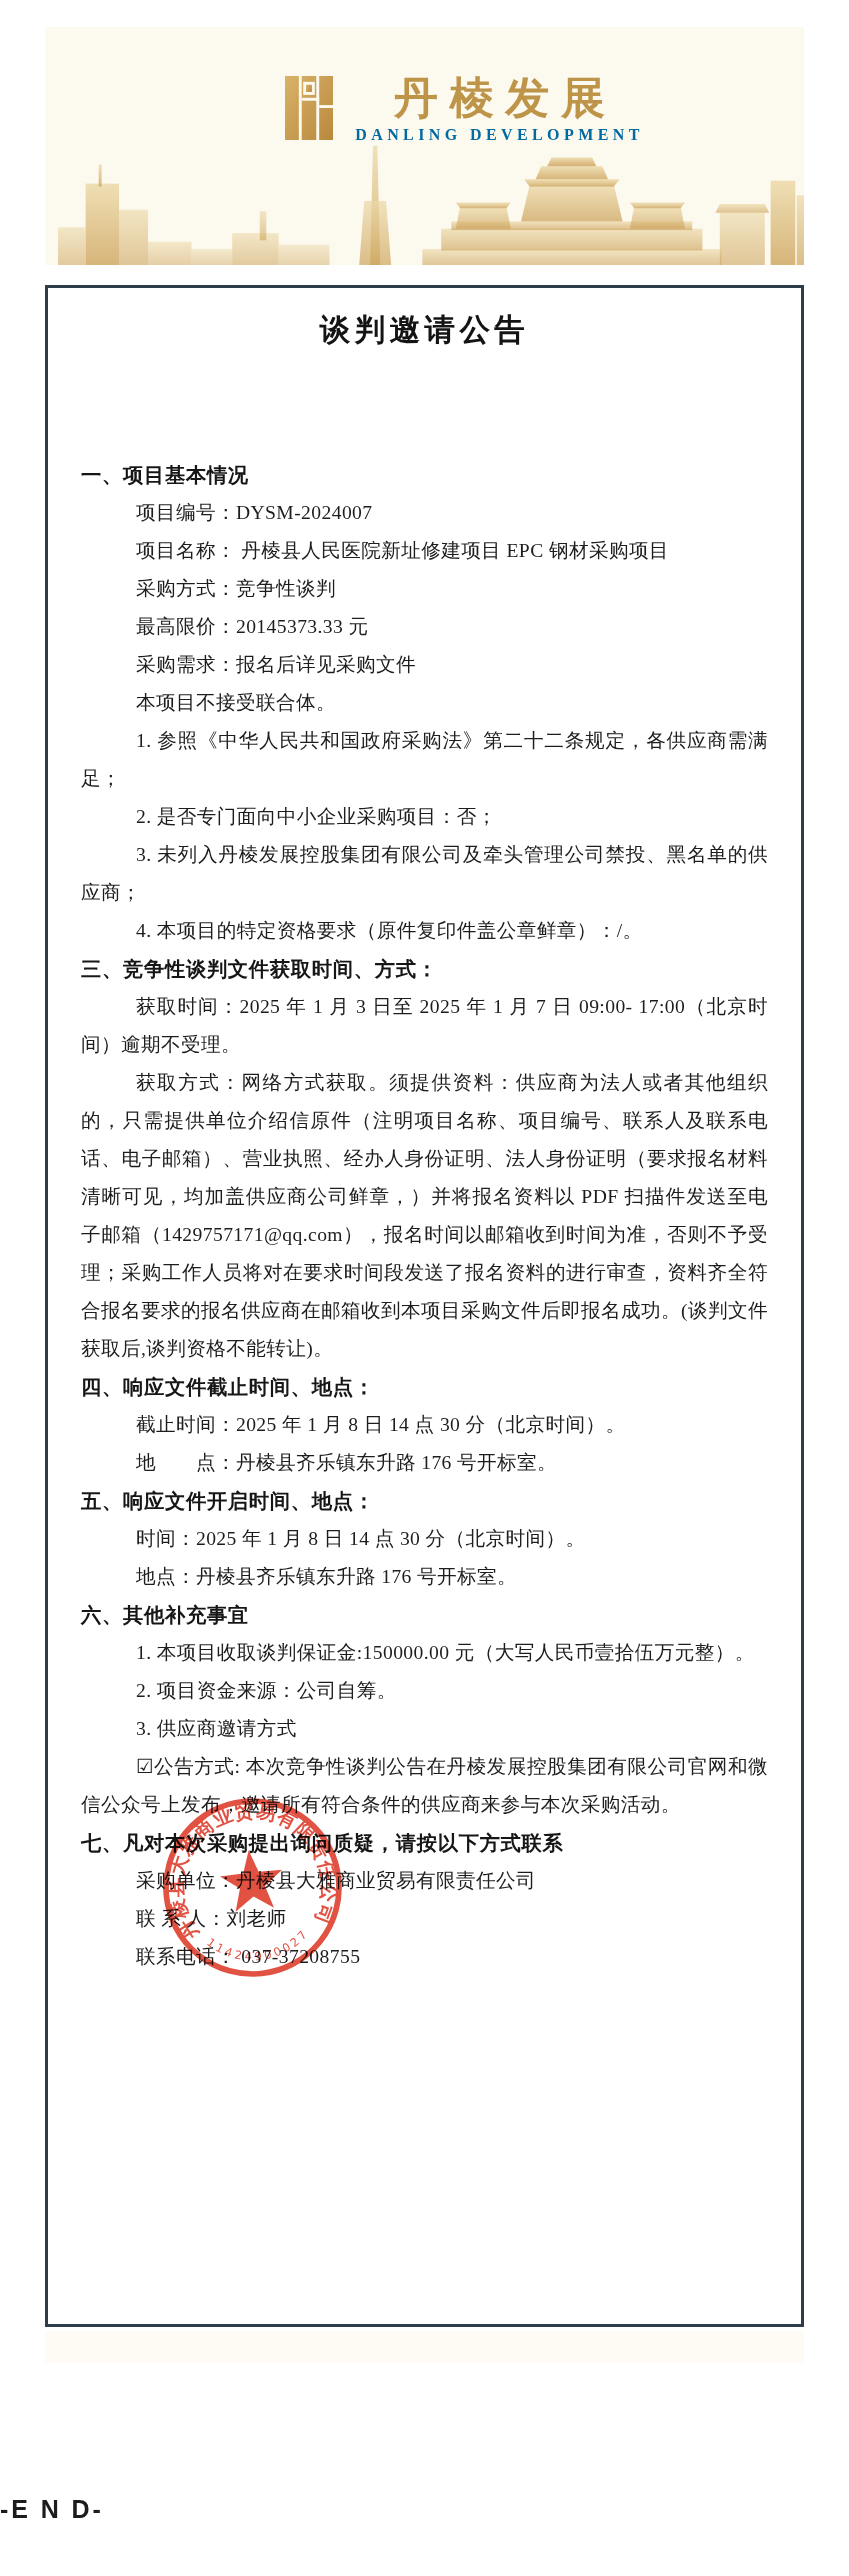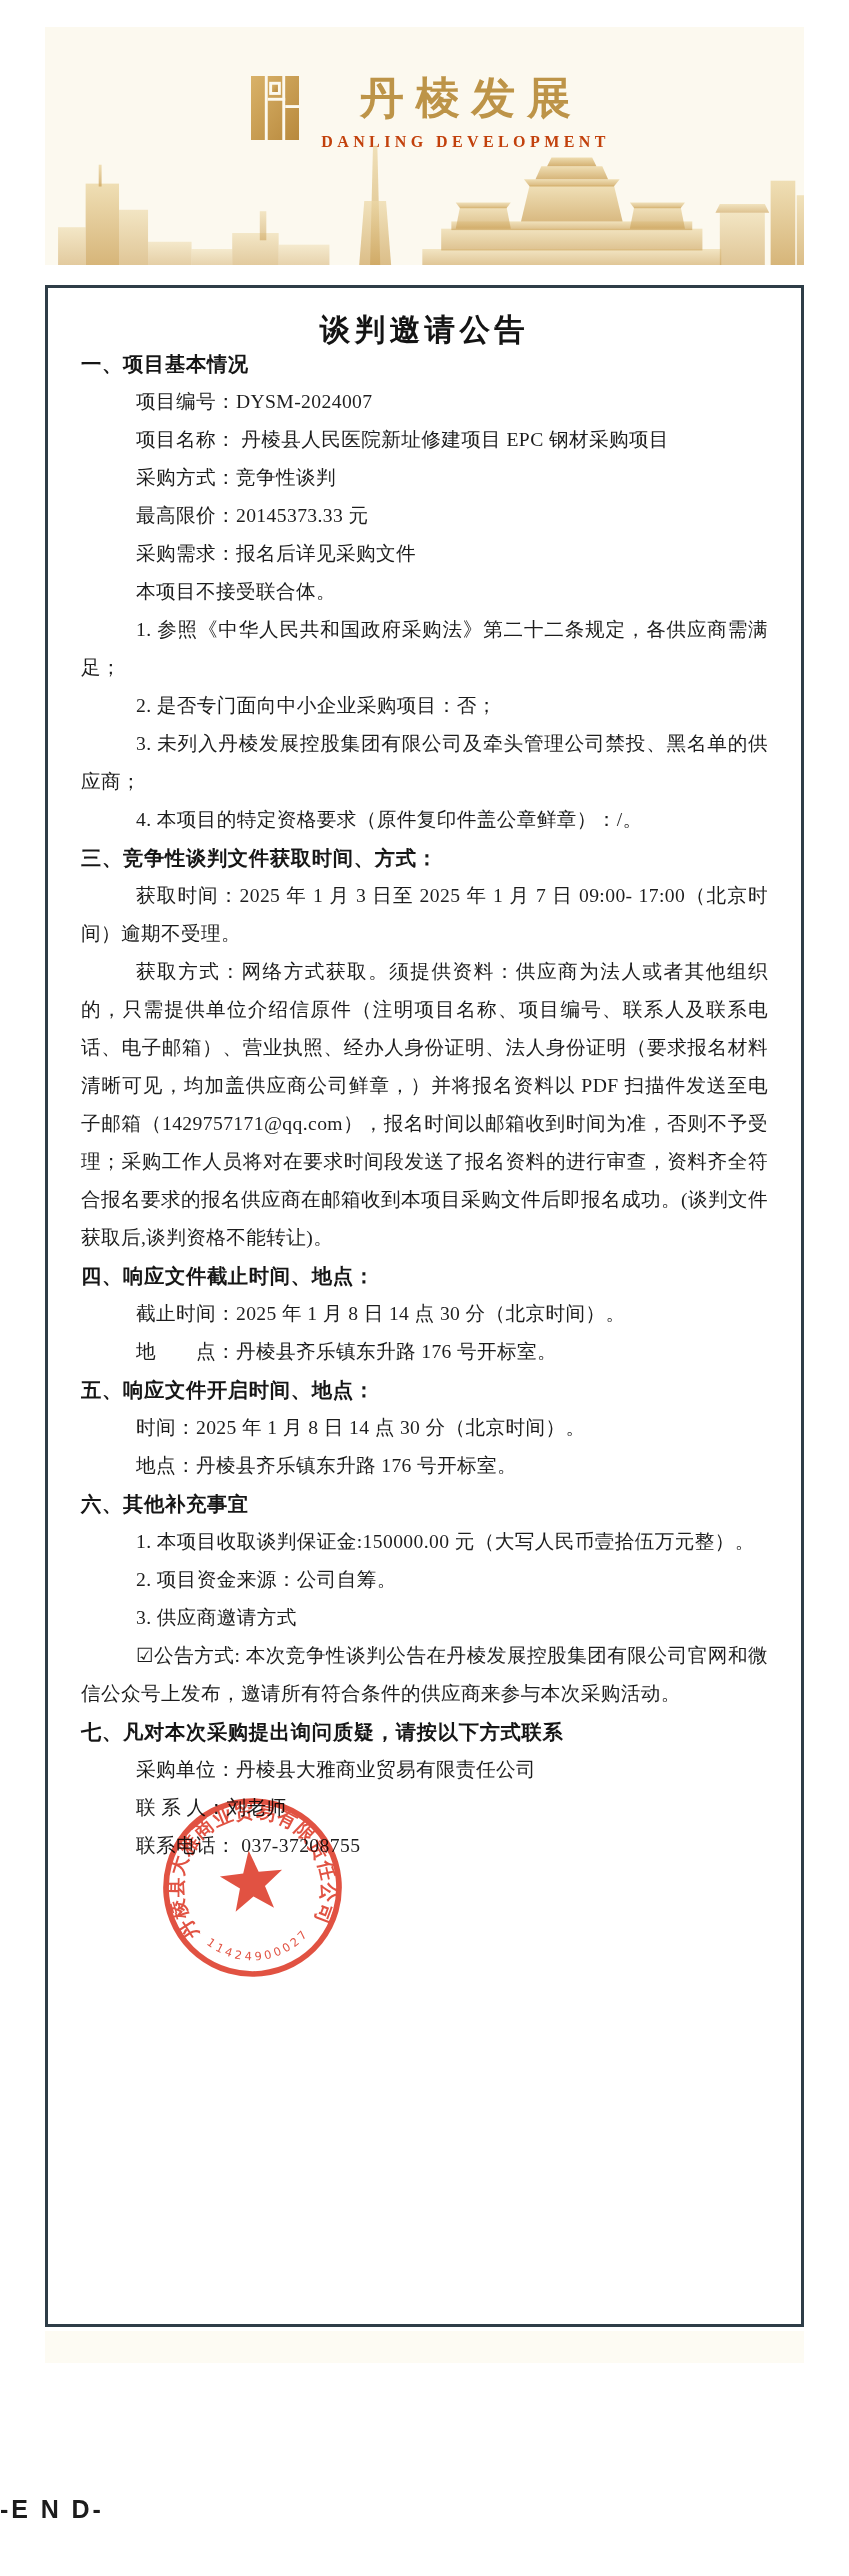--- a/index.html
+++ b/index.html
@@ -7,47 +7,47 @@
     width:849px;height:2576px;position:relative;background:#ffffff;
     font-family:"Liberation Serif","DejaVu Serif",serif;
     color:#1d1d1d;
   }
   
   .header{
     position:absolute;left:45px;top:27px;width:759px;height:238px;
     background:#fcf9ef;overflow:hidden;
   }
   .logo-row{
-    position:absolute;top:49px;left:6px;width:100%;
-    display:flex;justify-content:center;align-items:flex-start;gap:22px;
+    position:absolute;top:49px;left:0;width:100%;
+    display:flex;justify-content:center;align-items:flex-start;gap:22px;padding-left:40px;
   }
   .logo-mark{display:block;}
   .logo-texts{display:flex;flex-direction:column;align-items:center;}
   .logo-cn{
     font-size:44px;line-height:46px;color:#bd9448;font-weight:600;
     letter-spacing:11.6px;font-family:"Liberation Serif","DejaVu Serif",serif;
     text-indent:11.6px;
   }
   .logo-en{
-    margin-top:11px;font-size:16px;color:#c2410c;letter-spacing:4.4px;
+    margin-top:4px;font-size:16px;color:#0369a1;letter-spacing:4.4px;
     font-family:"Liberation Serif","DejaVu Serif",serif;font-weight:600;
   }
   .skyline{position:absolute;left:0;bottom:0;width:759px;height:125px;}
   
   .doc{
     position:absolute;left:45px;top:285px;width:759px;height:2042px;
     box-sizing:border-box;border:3.6px solid #2e3d47;background:#ffffff;
     padding:26px 33px 16px 33px;overflow:hidden;
   }
   .doc-title{
     margin:0;text-align:center;font-size:30.5px;line-height:30.5px;
     font-weight:700;letter-spacing:4.4px;color:#141414;
     font-family:"Liberation Sans","DejaVu Sans",sans-serif;
   }
-  .doc-body{}
+  .doc-body{margin-top:111px;}
   .doc-body section{margin:0;}
   .doc-body h2{
     margin:0;font-size:20.3px;line-height:38px;font-weight:700;color:#161616;
     font-family:"Liberation Sans","DejaVu Sans",sans-serif;
     letter-spacing:0.7px;
   }
   .doc-body p{
     margin:0;font-size:19.6px;line-height:38px;text-indent:55px;
     text-align:justify;letter-spacing:0.4px;color:#1d1d1d;
   }

